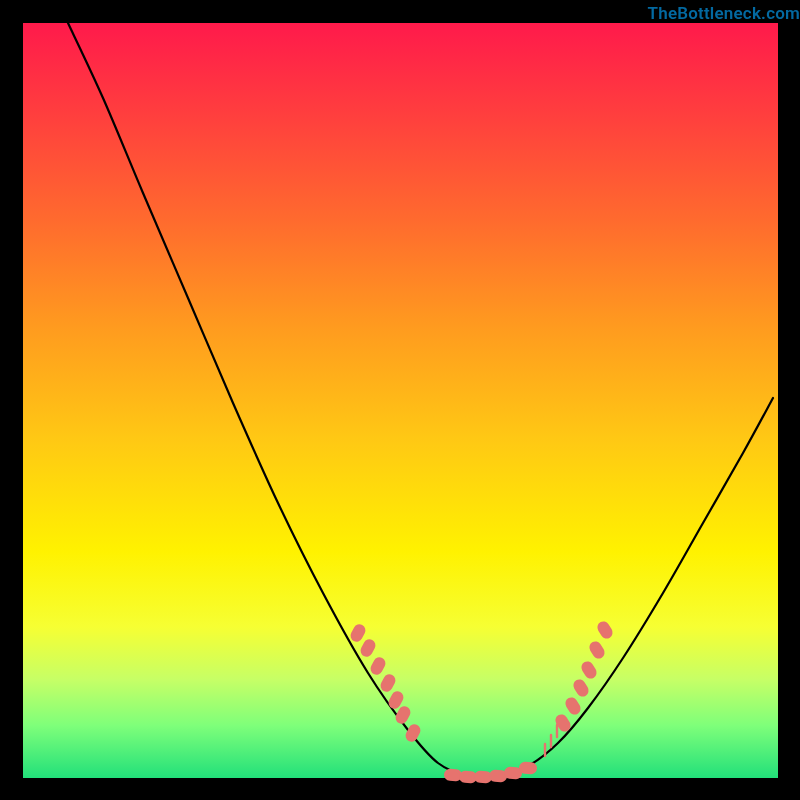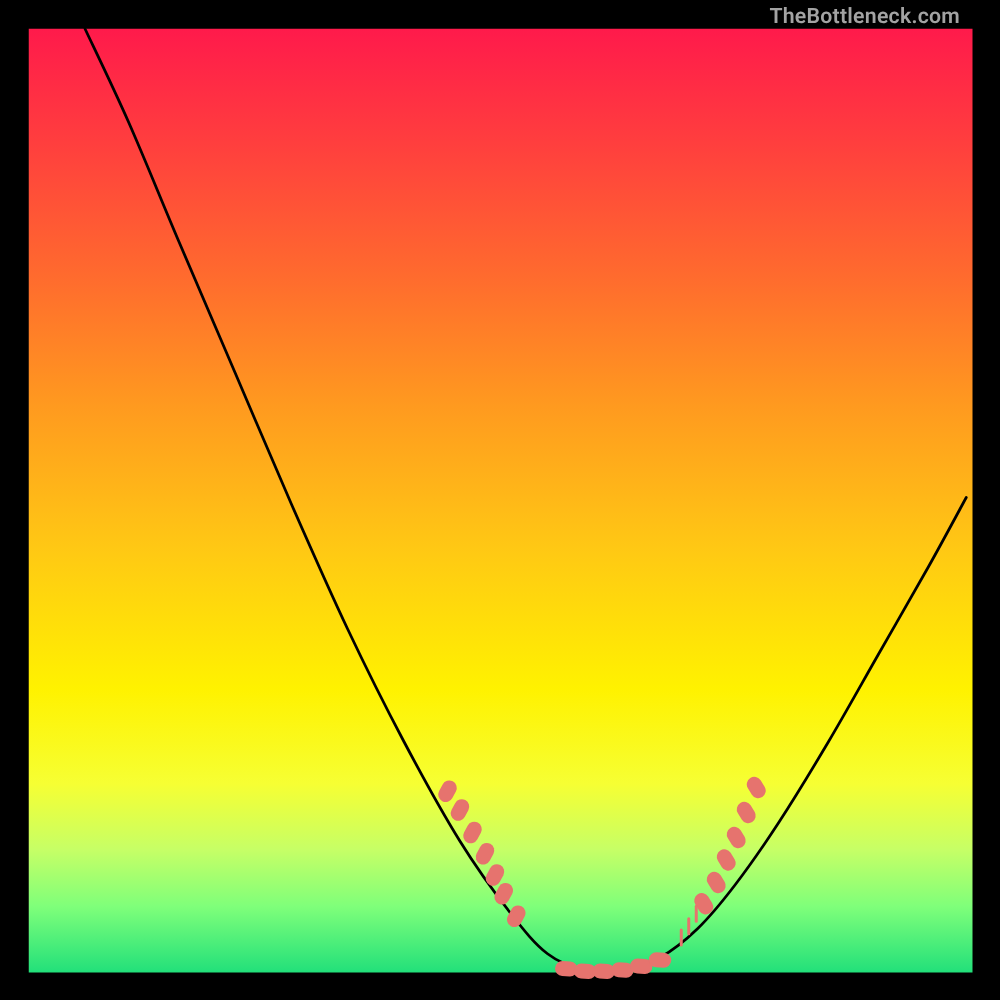--- a/index.html
+++ b/index.html
@@ -43,23 +43,23 @@
   svg.curve {
     position: absolute;
     inset: 0;
     width: 100%;
     height: 100%;
     overflow: visible;
   }
   .site-label {
     position: absolute;
     top: 3px;
-    right: 32px;
+    right: 0;
     font: 600 17px -apple-system, Segoe UI, Roboto, Arial, sans-serif;
-    color: #a3a3a3;
+    color: #0369a1;
     letter-spacing: 0.2px;
   }
 </style>
 </head>
 <body>
 
 <div class="stage">
   <div class="site-label">TheBottleneck.com</div>
 
   <div class="plot-area">

